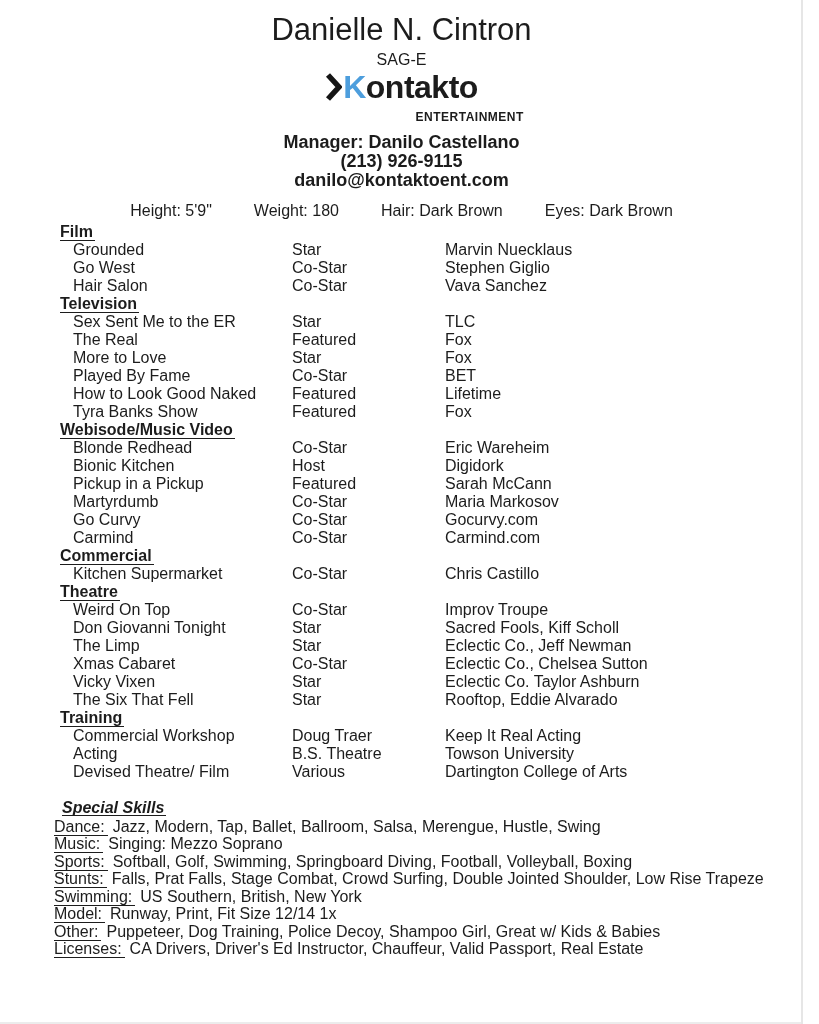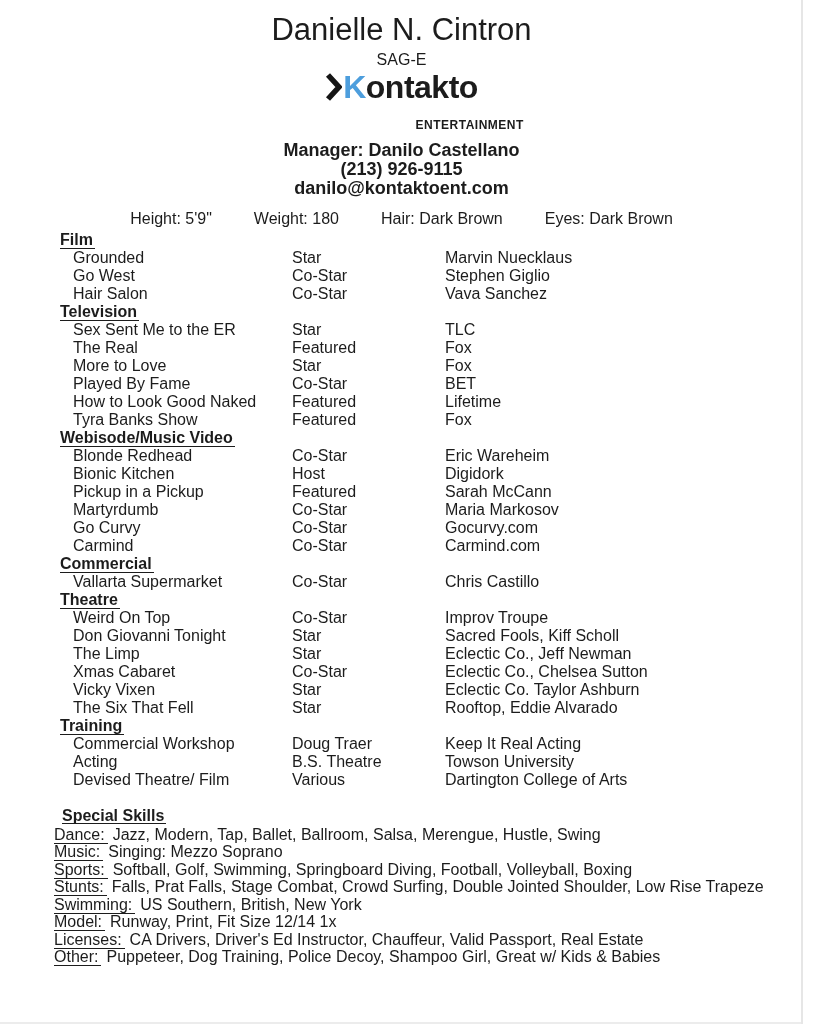--- a/index.html
+++ b/index.html
@@ -14,32 +14,32 @@
   }
   
   .name { margin:12px 0 0; text-align:center; font-size:31px; font-weight:400; letter-spacing:0; }
   .union { text-align:center; font-size:16px; margin-top:3px; }
   .logo { text-align:center; margin-top:2px; line-height:1; }
   .logo-inner { display:inline-block; }
   .wordmark { display:flex; align-items:center; font-size:32px; font-weight:700; letter-spacing:-0.5px; }
   .chevron { display:inline-flex; margin-right:1px; }
   .logo-k { color:#4d9edd; }
   .logo-sub { text-align:right; font-size:12px; font-weight:700; letter-spacing:0.5px;
-              transform:translateX(46px); margin-top:16px; }
+              transform:translateX(46px); margin-top:8px; }
   .contact { text-align:center; font-weight:700; font-size:18px; line-height:19px; margin-top:9px; }
   .stats { display:flex; justify-content:center; gap:42px; font-size:16px; margin-top:12px; }
   
   .credits { margin:3px 0 0 60px; font-size:16px; line-height:18px; }
   .sec-h { margin:0; font-size:16px; font-weight:700; }
   .sec-h span { border-bottom:1.6px solid #1c1c1c; padding-right:2px; display:inline-block; line-height:16px; }
   .crow { display:grid; grid-template-columns:219px 153px auto; padding-left:13px; }
   .crow span { display:block; white-space:nowrap; }
   
   .skills { margin:18px 0 0 54px; font-size:16px; line-height:17.5px; }
-  .skills-h { margin:0 0 1px 8px; font-size:16px; font-weight:700; }
+  .skills-h { margin:0 0 1px 8px; font-size:16px; font-weight:700;font-style:italic; }
   .skills-h span { border-bottom:1.6px solid #1c1c1c; padding-right:2px; display:inline-block; line-height:15px; }
   .sk-line { white-space:nowrap; }
   .sk-label { border-bottom:1.4px solid #1c1c1c; padding-right:3px; margin-right:5px; }
 </style>
 </head>
 <body>
 
 <div class="page">
 
   <header>
@@ -160,21 +160,21 @@
       <div class="crow">
         <span>Carmind</span>
         <span>Co-Star</span>
         <span>Carmind.com</span>
       </div>
     </section>
 
     <section>
       <h2 class="sec-h"><span>Commercial</span></h2>
       <div class="crow">
-        <span>Vallarta Supermarket</span>
+        <span>Kitchen Supermarket</span>
         <span>Co-Star</span>
         <span>Chris Castillo</span>
       </div>
     </section>
 
     <section>
       <h2 class="sec-h"><span>Theatre</span></h2>
       <div class="crow">
         <span>Weird On Top</span>
         <span>Co-Star</span>
@@ -242,20 +242,20 @@
     <div class="sk-line">
       <span class="sk-label">Stunts:</span><span>Falls, Prat Falls, Stage Combat, Crowd Surfing, Double Jointed Shoulder, Low Rise Trapeze</span>
     </div>
     <div class="sk-line">
       <span class="sk-label">Swimming:</span><span>US Southern, British, New York</span>
     </div>
     <div class="sk-line">
       <span class="sk-label">Model:</span><span>Runway, Print, Fit Size 12/14 1x</span>
     </div>
     <div class="sk-line">
+      <span class="sk-label">Other:</span><span>Puppeteer, Dog Training, Police Decoy, Shampoo Girl, Great w/ Kids &amp; Babies</span>
+    </div>
+    <div class="sk-line">
       <span class="sk-label">Licenses:</span><span>CA Drivers, Driver's Ed Instructor, Chauffeur, Valid Passport, Real Estate</span>
     </div>
-    <div class="sk-line">
-      <span class="sk-label">Other:</span><span>Puppeteer, Dog Training, Police Decoy, Shampoo Girl, Great w/ Kids &amp; Babies</span>
-    </div>
   </section>
 
 </div>
 
 </body></html>

